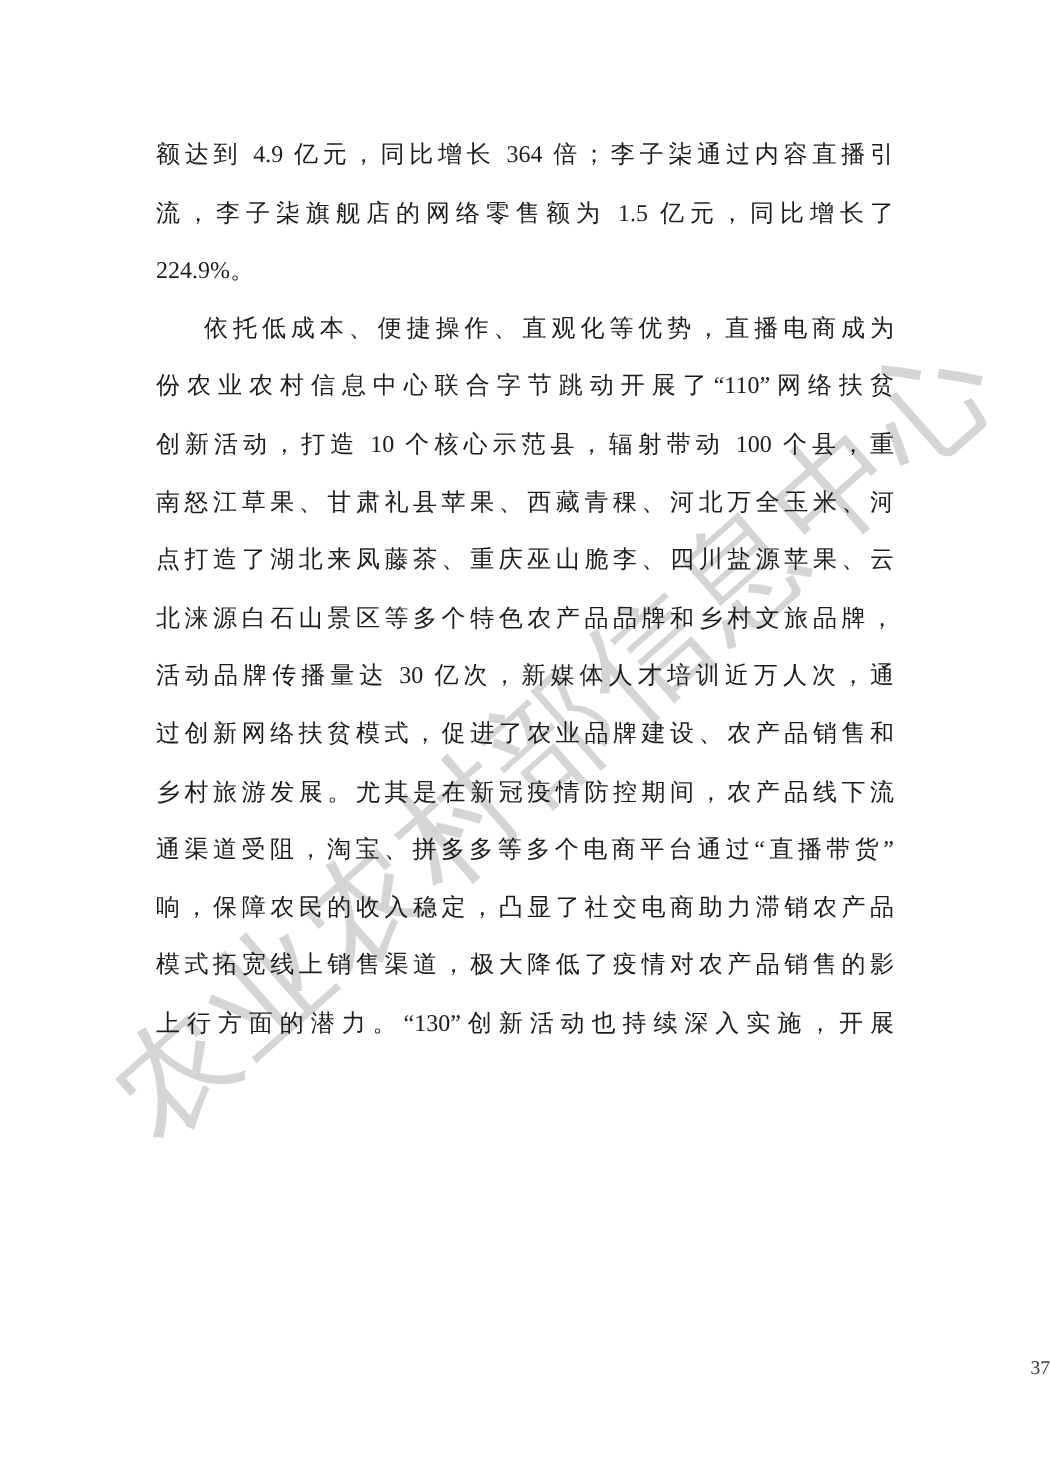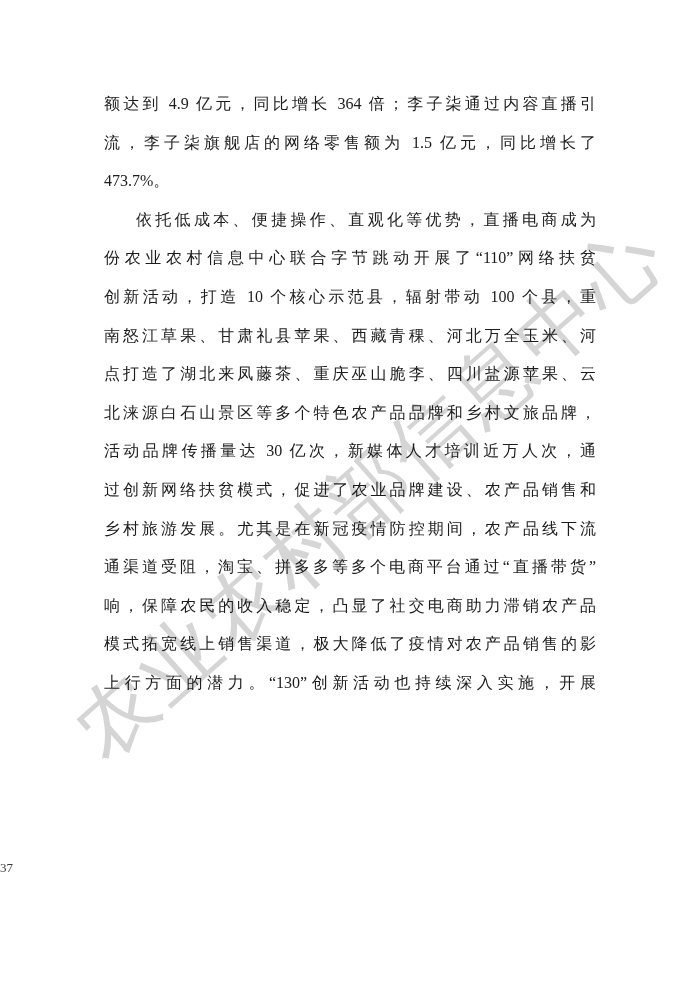--- a/index.html
+++ b/index.html
@@ -53,42 +53,42 @@
   .line.indent {
     text-indent: 2em;
   }
   .line.last {
     text-align: left;
     text-align-last: left;
   }
   .page-number {
     position: absolute;
     left: 0;
-    top: 860px;
+    top: 904px;
     width: 700px;
-    text-align: left;
+    text-align: right;
     font-size: 13px;
     color: #3a3a3a;
     z-index: 1;
     font-family: "Liberation Serif", "DejaVu Serif", serif;
   }
 </style>
 </head>
 <body>
 
 <div class="page">
 
   <div class="watermark">农业农村部信息中心</div>
 
   <div class="content">
 
     <div class="paragraph">
       <div class="line">额达到 4.9 亿元，同比增长 364 倍；李子柒通过内容直播引</div>
       <div class="line">流，李子柒旗舰店的网络零售额为 1.5 亿元，同比增长了</div>
-      <div class="line last">473.7%。</div>
+      <div class="line last">224.9%。</div>
     </div>
 
     <div class="paragraph">
       <div class="line indent">依托低成本、便捷操作、直观化等优势，直播电商成为</div>
       <div class="line">份农业农村信息中心联合字节跳动开展了“110”网络扶贫</div>
       <div class="line">创新活动，打造 10 个核心示范县，辐射带动 100 个县，重</div>
       <div class="line">南怒江草果、甘肃礼县苹果、西藏青稞、河北万全玉米、河</div>
       <div class="line">点打造了湖北来凤藤茶、重庆巫山脆李、四川盐源苹果、云</div>
       <div class="line">北涞源白石山景区等多个特色农产品品牌和乡村文旅品牌，</div>
       <div class="line">活动品牌传播量达 30 亿次，新媒体人才培训近万人次，通</div>

